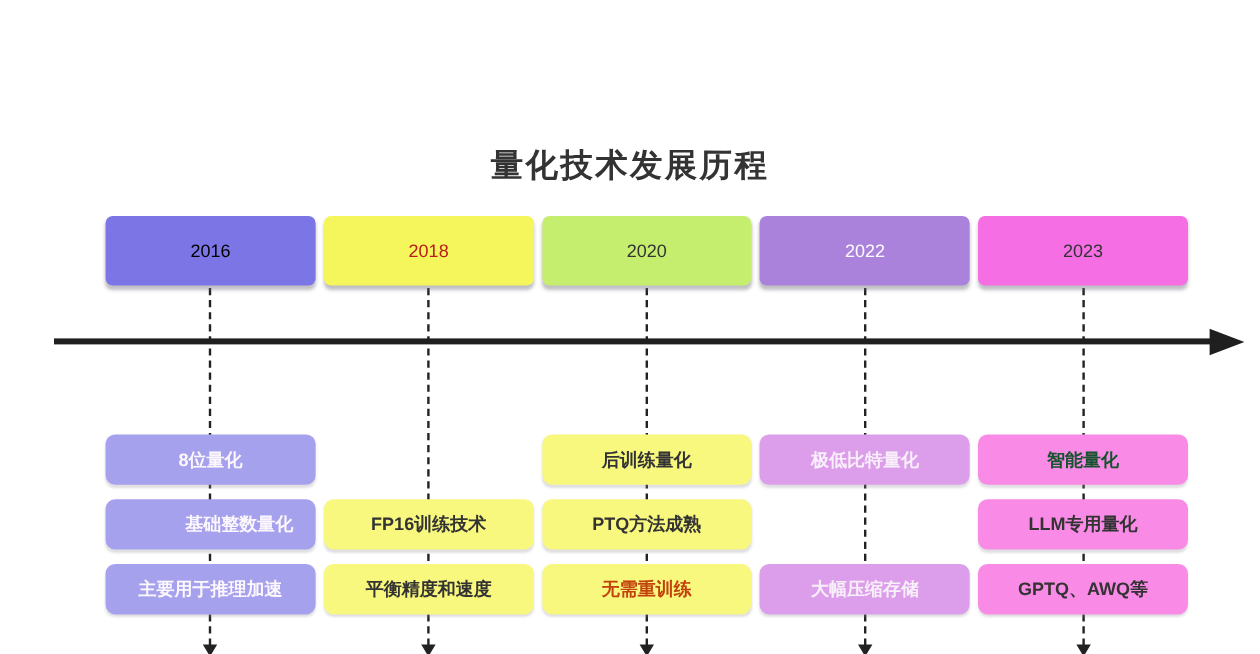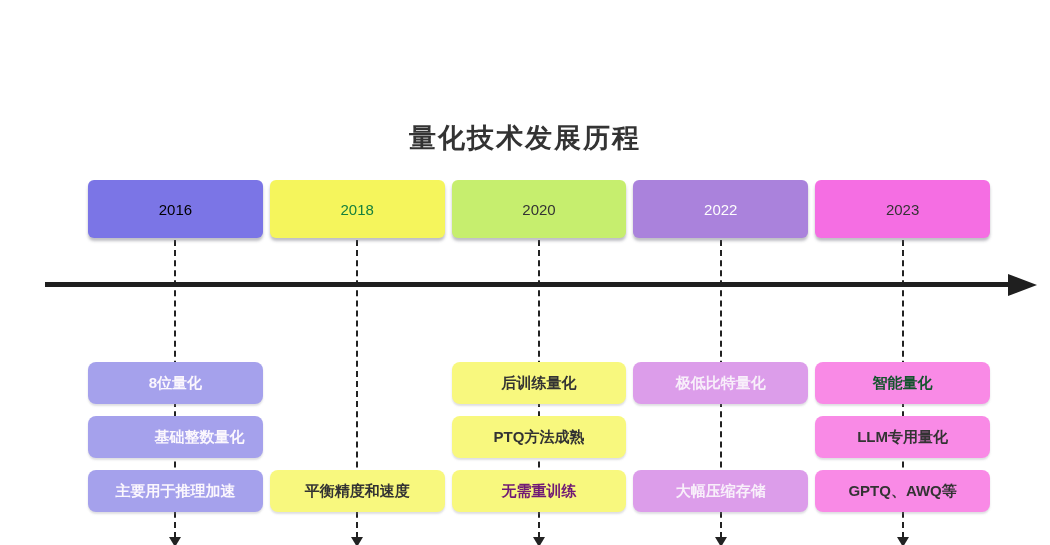--- a/index.html
+++ b/index.html
@@ -86,31 +86,32 @@
       <div class="down-arrowhead"></div>
       <div class="year-box" style="background: rgb(123, 117, 230); color: #000000;">2016</div>
       <div class="milestone-card row-0" style="background: rgb(165, 161, 236); color: rgb(251, 247, 253);">8位量化</div>
       <div class="milestone-card row-1" style="background: rgb(165, 161, 236); color: rgb(251, 247, 253); padding-left: 48px;">基础整数量化</div>
       <div class="milestone-card row-2" style="background: rgb(165, 161, 236); color: rgb(251, 247, 253);">主要用于推理加速</div>
     </div>
 
     <div class="column">
       <div class="dashed-connector"></div>
       <div class="down-arrowhead"></div>
-      <div class="year-box" style="background: rgb(245, 245, 92); color: #15803d;">2018</div>
+      <div class="year-box" style="background: rgb(245, 245, 92); color: #b91c1c;">2018</div>
+      <div class="milestone-card row-1" style="background: rgb(248, 248, 126); color: rgb(51, 51, 51);">FP16训练技术</div>
       <div class="milestone-card row-2" style="background: rgb(248, 248, 126); color: rgb(51, 51, 51);">平衡精度和速度</div>
     </div>
 
     <div class="column">
       <div class="dashed-connector"></div>
       <div class="down-arrowhead"></div>
       <div class="year-box" style="background: rgb(198, 238, 110); color: rgb(51, 51, 51);">2020</div>
       <div class="milestone-card row-0" style="background: rgb(248, 248, 126); color: rgb(51, 51, 51);">后训练量化</div>
       <div class="milestone-card row-1" style="background: rgb(248, 248, 126); color: rgb(51, 51, 51);">PTQ方法成熟</div>
-      <div class="milestone-card row-2" style="background: rgb(248, 248, 126); color: #701a75;">无需重训练</div>
+      <div class="milestone-card row-2" style="background: rgb(248, 248, 126); color: #c2410c;">无需重训练</div>
     </div>
 
     <div class="column">
       <div class="dashed-connector"></div>
       <div class="down-arrowhead"></div>
       <div class="year-box" style="background: rgb(170, 130, 220); color: rgb(253, 253, 253);">2022</div>
       <div class="milestone-card row-0" style="background: rgb(220, 157, 234); color: rgb(248, 239, 250);">极低比特量化</div>
       <div class="milestone-card row-2" style="background: rgb(220, 157, 234); color: rgb(248, 239, 250);">大幅压缩存储</div>
     </div>
 

